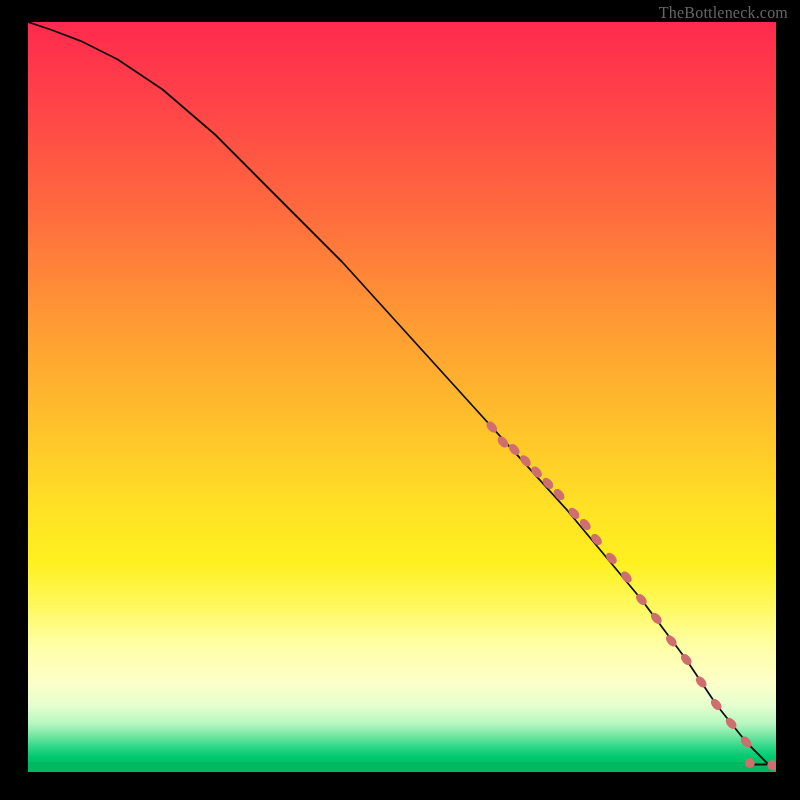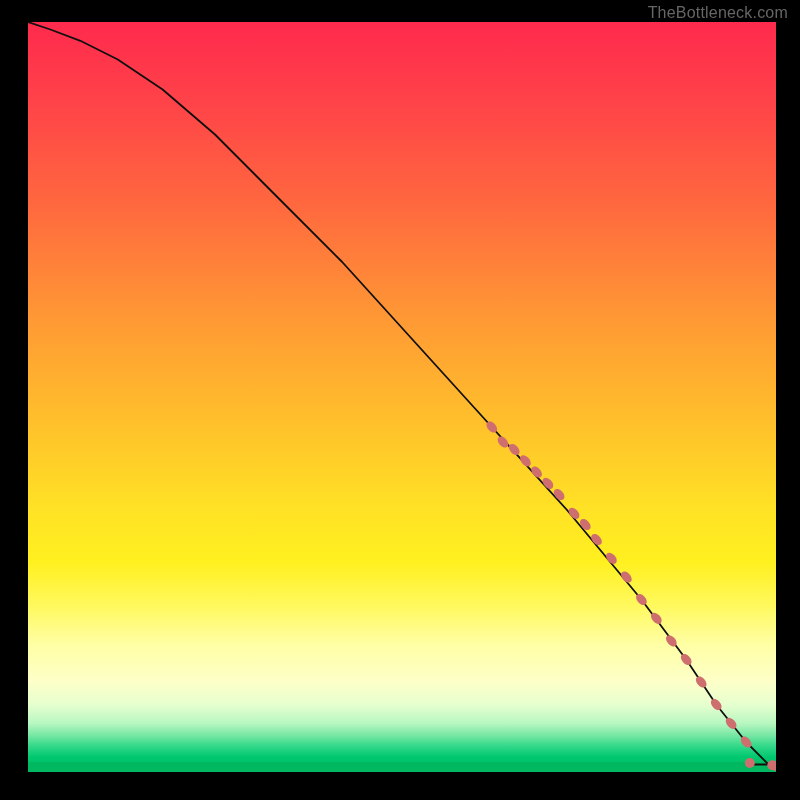--- a/index.html
+++ b/index.html
@@ -9,20 +9,21 @@
     height: 800px;
     background: #000000;
     font-family: Arial, Helvetica, sans-serif;
     overflow: hidden;
   }
   .outer {
     position: relative;
     width: 800px;
     height: 800px;
     background: #000000;
+    font-family: Liberation Serif, serif;
   }
   .watermark {
     position: absolute;
     top: 4px;
     right: 12px;
     color: #666666;
     font-size: 16px;
     font-weight: 400;
     z-index: 10;
     letter-spacing: 0.2px;

